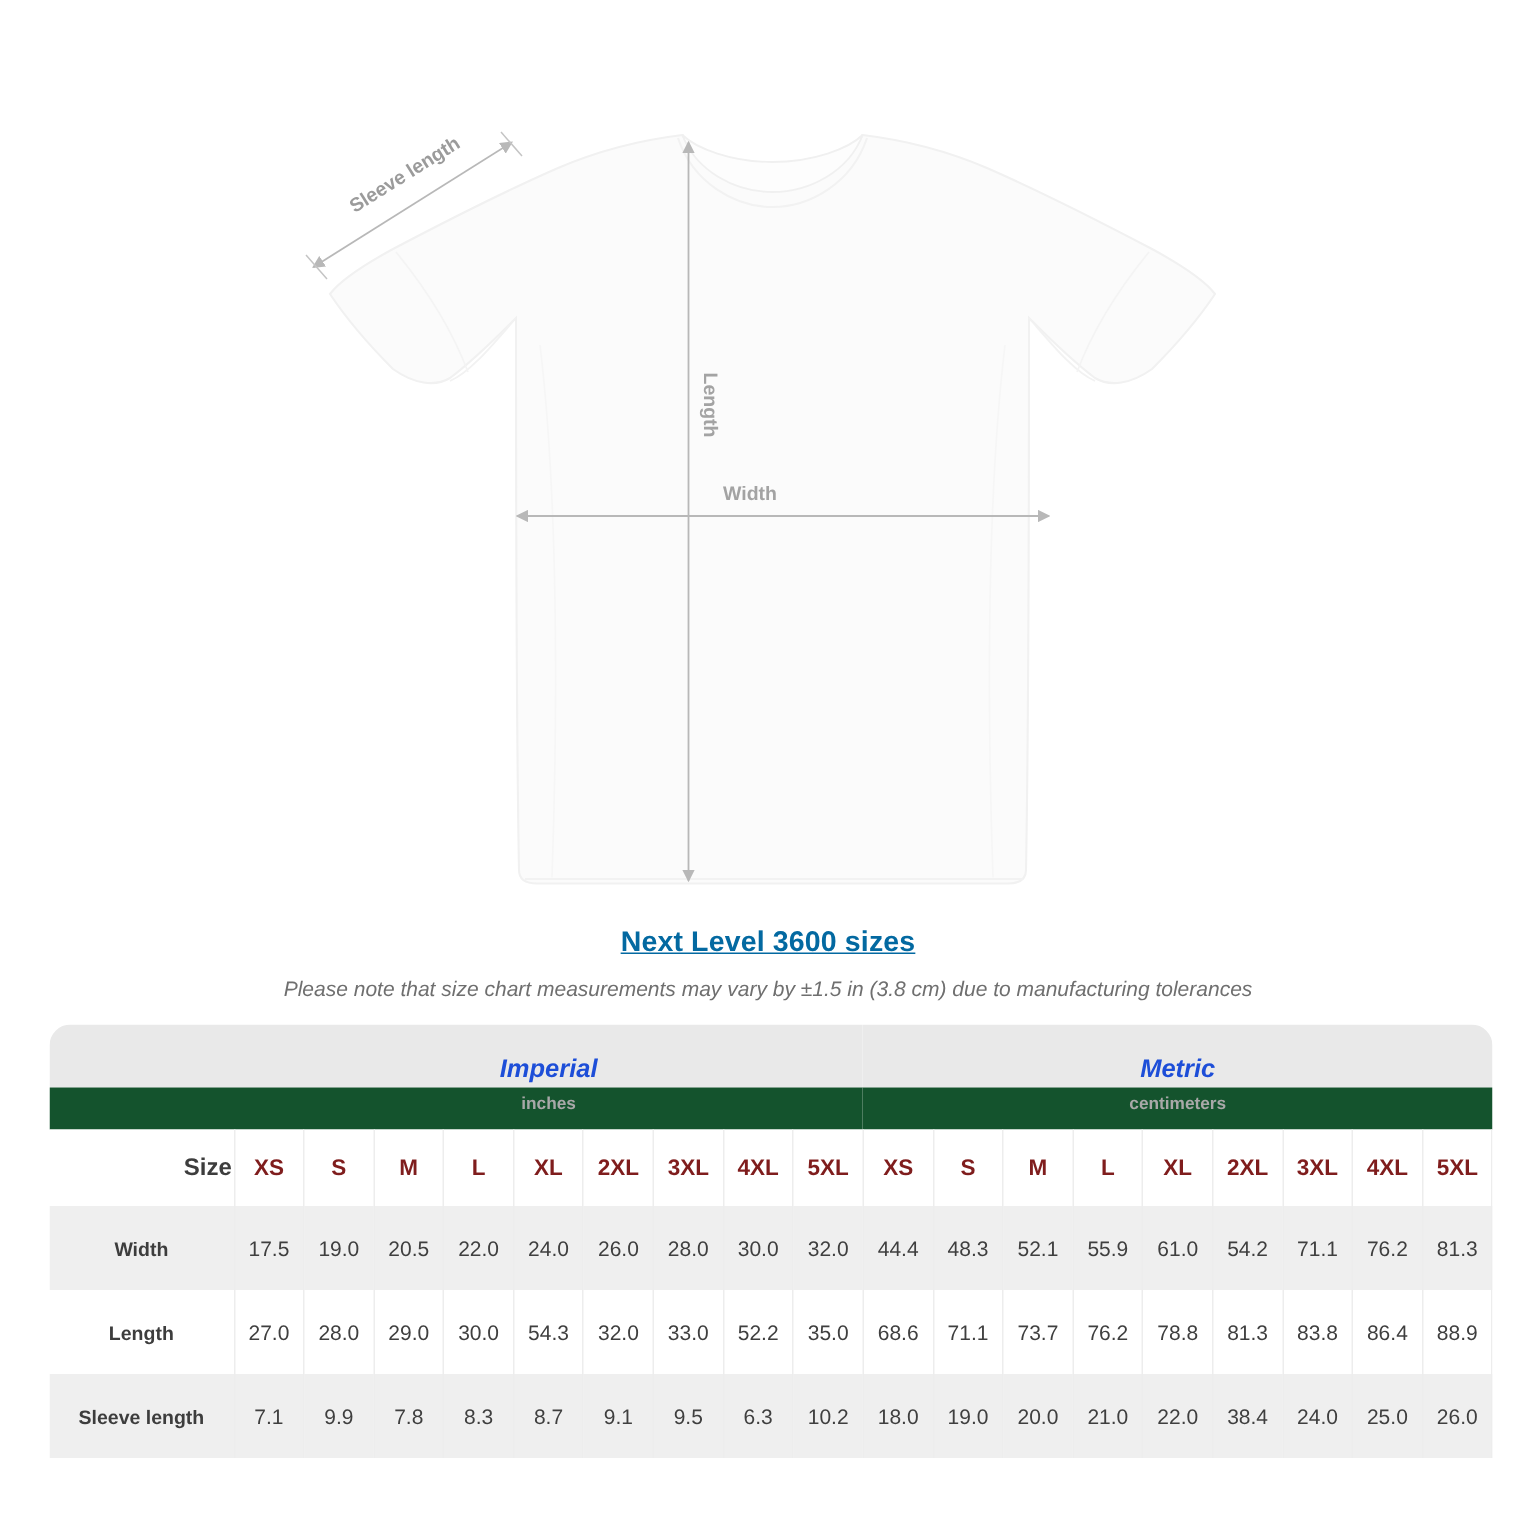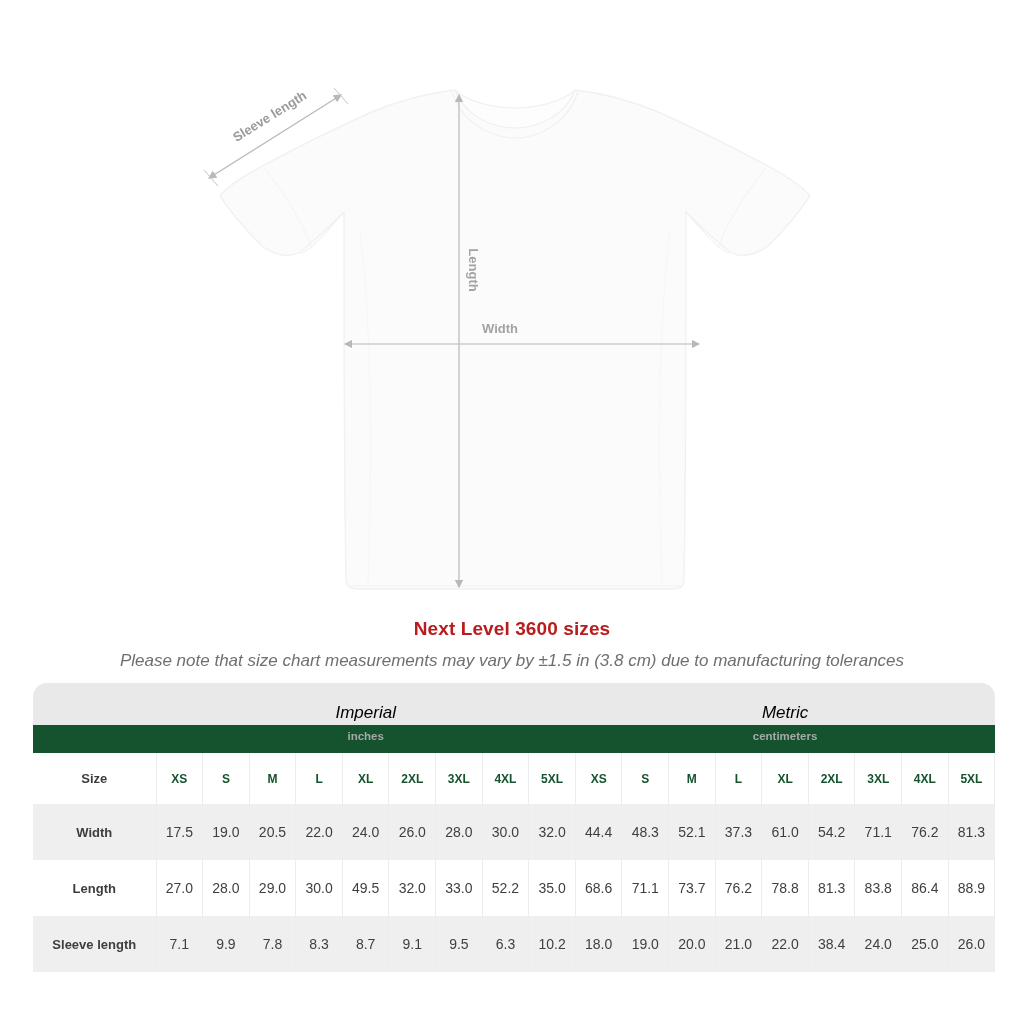--- a/index.html
+++ b/index.html
@@ -27,26 +27,27 @@
   
   .title-block {
     position: absolute;
     left: 0; top: 618px;
     width: 1024px;
     text-align: center;
   }
   .chart-title {
     font-size: 19px;
     font-weight: bold;
-    color: #b91c1c;
+    color: #0369a1;
     letter-spacing: 0.1px;
     margin: 0;
+    text-decoration: underline;
   }
   .chart-note {
-    font-size: 17px;
+    font-size: 14px;
     font-style: italic;
     color: #6f6f6f;
     margin-top: 11px;
   }
 
   
   .table-wrap {
     position: absolute;
     left: 33px; top: 683px;
     width: 962px;
@@ -67,46 +68,47 @@
 
   .sys-head th {
     background: #e9e9e9;
     height: 42px;
     vertical-align: bottom;
     padding-bottom: 2px;
   }
   .sys-label {
     font-size: 17px;
     font-style: italic;
-    font-weight: normal;
-    color: #000000;
+    font-weight: bold;
+    color: #1d4ed8;
   }
   .unit-head th {
     background: #14532d;
     height: 28px;
     vertical-align: top;
   }
   .unit-label {
     font-size: 11.5px;
     color: #a8a8a8;
   }
 
   .col-head th {
     height: 51px;
-    font-size: 12px;
+    font-size: 15px;
     font-weight: bold;
-    color: #14532d;
+    color: #7f1d1d;
     background: #ffffff;
     border-left: 1px solid #ededed;
     border-right: 1px solid #ededed;
   }
   .col-head th.rowlabel {
     border-left: none;
-    font-size: 13px;
+    font-size: 16px;
     color: #3d3d3d;
+    text-align: right;
   }
 
   tr.data td, tr.data th {
     height: 56px;
     font-size: 14px;
     color: #3f3f3f;
     text-align: center;
     border-left: 1px solid #ededed;
     border-right: 1px solid #ededed;
   }
@@ -277,35 +279,35 @@
         <td>20.5</td>
         <td>22.0</td>
         <td>24.0</td>
         <td>26.0</td>
         <td>28.0</td>
         <td>30.0</td>
         <td>32.0</td>
         <td class="sep-left">44.4</td>
         <td>48.3</td>
         <td>52.1</td>
-        <td>37.3</td>
+        <td>55.9</td>
         <td>61.0</td>
         <td>54.2</td>
         <td>71.1</td>
         <td>76.2</td>
         <td>81.3</td>
       </tr>
 
       <tr class="data plain">
         <th class="rowlabel">Length</th>
         <td>27.0</td>
         <td>28.0</td>
         <td>29.0</td>
         <td>30.0</td>
-        <td>49.5</td>
+        <td>54.3</td>
         <td>32.0</td>
         <td>33.0</td>
         <td>52.2</td>
         <td>35.0</td>
         <td class="sep-left">68.6</td>
         <td>71.1</td>
         <td>73.7</td>
         <td>76.2</td>
         <td>78.8</td>
         <td>81.3</td>

